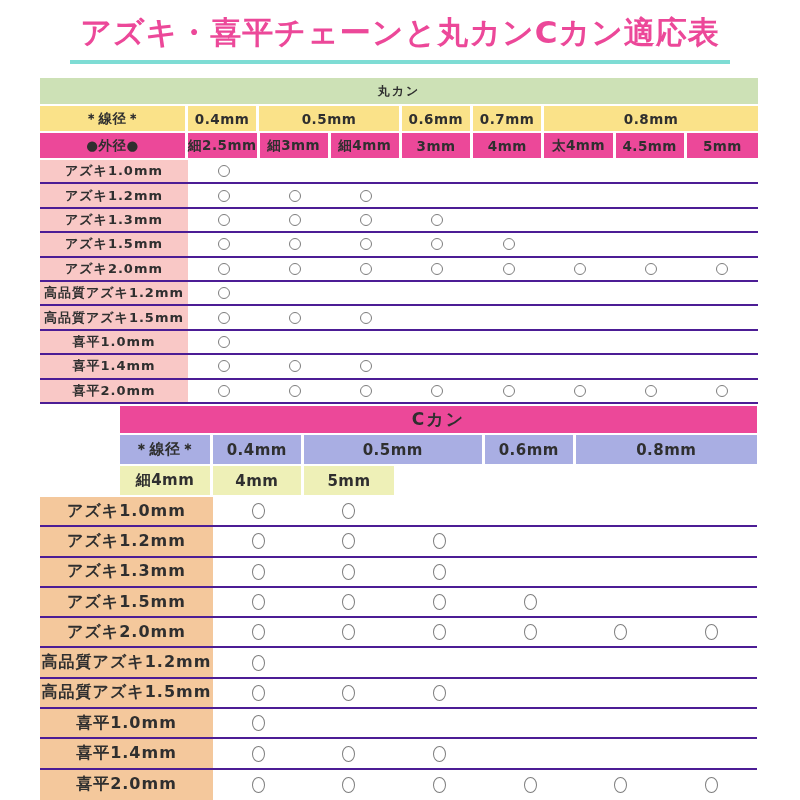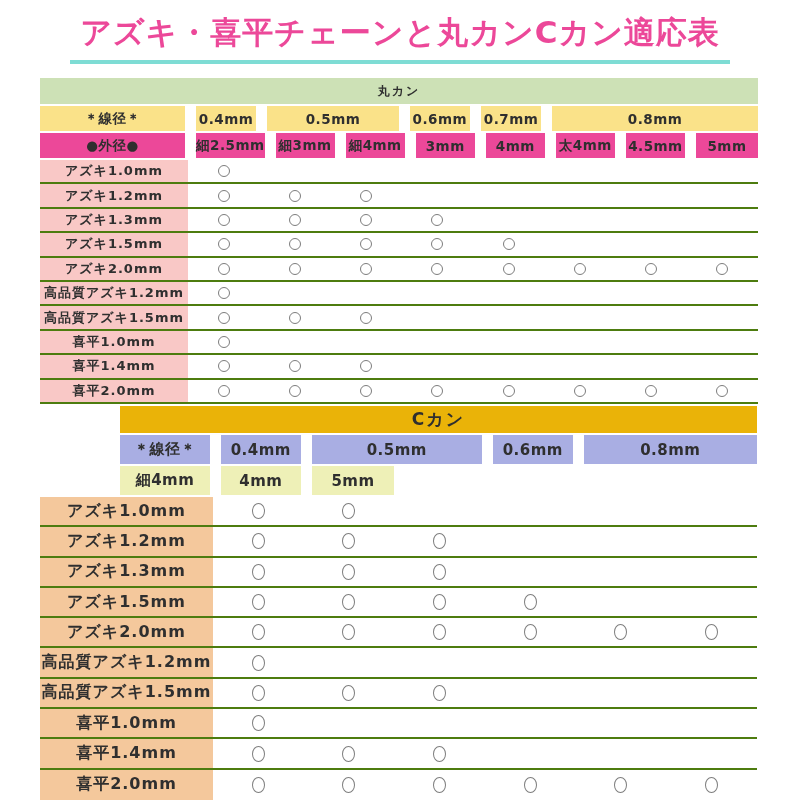--- a/index.html
+++ b/index.html
@@ -12,47 +12,47 @@
   .title{
     display:inline-block;font-size:31px;font-weight:bold;color:#ec4899;
     letter-spacing:1px;border-bottom:4px solid #7edcd4;padding:0 10px 6px 10px;
     white-space:nowrap;
   }
   
   .band{
     display:flex;align-items:center;justify-content:center;
     font-weight:bold;color:#2f2f2f;margin-bottom:2px;box-sizing:border-box;
   }
-  .hrow{display:grid;margin-bottom:2px;gap:8px;}
+  .hrow{display:grid;margin-bottom:2px;}
   .hcell{
     display:flex;align-items:center;justify-content:center;
     font-weight:bold;box-sizing:border-box;border-right:3px solid #ffffff;
     letter-spacing:0.5px;white-space:nowrap;
   }
   .hcell:last-child{border-right:none;}
-  .drow{display:grid;box-sizing:border-box;border-bottom:2px solid #4d7c0f;}
+  .drow{display:grid;box-sizing:border-box;border-bottom:2px solid #4c1d95;}
   .drow.no-line{border-bottom:none;}
   .rlabel{
     display:flex;align-items:center;justify-content:center;
     font-weight:bold;letter-spacing:1px;white-space:nowrap;box-sizing:border-box;
   }
   .dcell{display:flex;align-items:center;justify-content:center;}
   
   #t1{position:absolute;left:40px;top:78px;width:718px;}
   #t1 .band{height:26px;font-size:12px;background:#cde1b6;letter-spacing:2px;}
   #t1 .hrow{grid-template-columns:148px repeat(8,1fr);}
   #t1 .hcell{height:25px;font-size:13.5px;}
   #t1 .wire .hcell{background:#fae289;}
   #t1 .od .hcell{background:#ec4899;}
   #t1 .drow{grid-template-columns:148px repeat(8,1fr);height:24.4px;}
   #t1 .rlabel{background:#f9c8c6;font-size:13px;}
   .circle1{width:12px;height:12px;border:1.5px solid #7d7d7d;border-radius:50%;box-sizing:border-box;background:transparent;}
   
   #t2h{position:absolute;left:120px;top:406px;width:637px;}
-  #t2h .band{height:27px;font-size:17px;background:#eab308;letter-spacing:2px;}
+  #t2h .band{height:27px;font-size:17px;background:#ec4899;letter-spacing:2px;}
   #t2h .hrow{grid-template-columns:93px repeat(6,1fr);}
   #t2h .hcell{height:29px;font-size:15px;}
   #t2h .wire .hcell{background:#a9aee3;}
   #t2h .od .hcell{background:#eef0b7;}
   
   #t2b{position:absolute;left:40px;top:497px;width:717px;}
   #t2b .drow{grid-template-columns:173px repeat(6,1fr);height:30.3px;}
   #t2b .rlabel{background:#f4c89c;font-size:16px;}
   .circle2{width:13px;height:16px;border:1.5px solid #7d7d7d;border-radius:50%;box-sizing:border-box;background:transparent;}
 </style>

